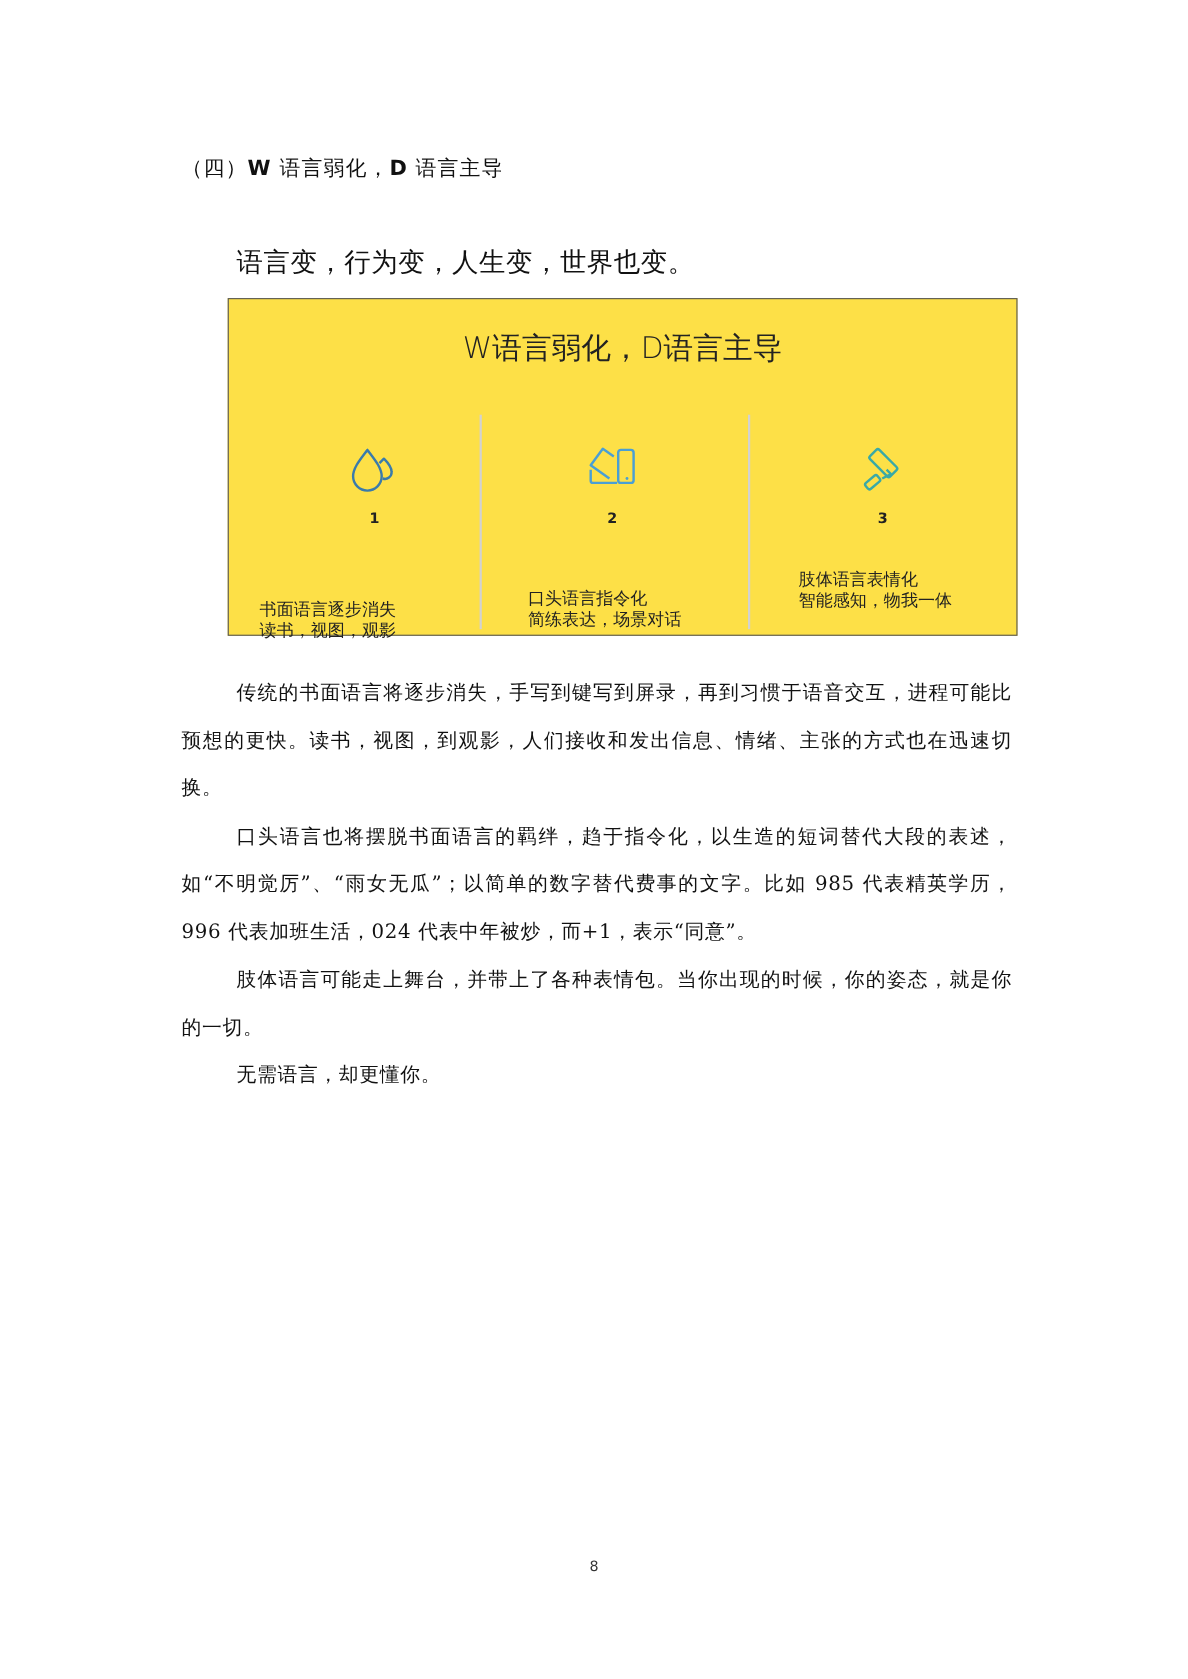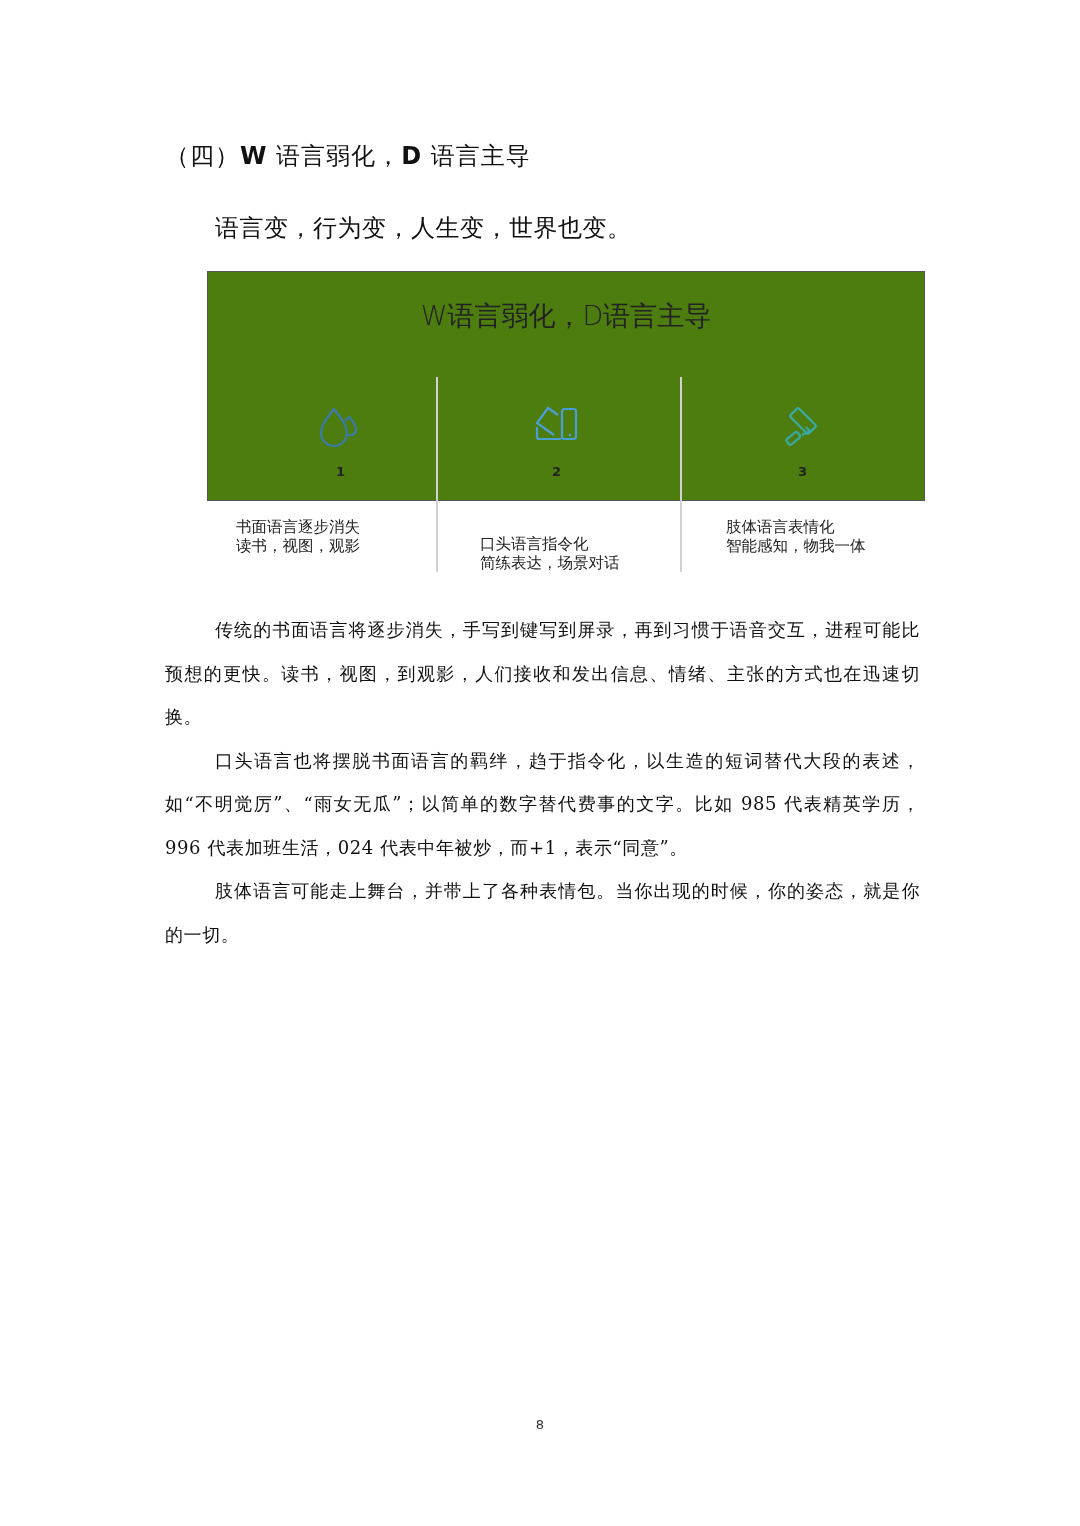--- a/index.html
+++ b/index.html
@@ -1,23 +1,23 @@
 <!DOCTYPE html>
 <html><head>
 <meta charset="utf-8">
 <style>
   html, body { margin: 0; padding: 0; background: #ffffff; }
   body { width: 1080px; height: 1526px; position: relative; overflow: hidden;
          font-family: "DejaVu Serif", "Liberation Serif", serif; color: #111; }
-  .heading { position: absolute; left: 165px; top: 140px; font-size: 24px; letter-spacing: 1px;
+  .heading { position: absolute; left: 165px; top: 140px; font-size: 19px; letter-spacing: 1px;
              font-family: "DejaVu Sans", "Liberation Sans", sans-serif; color: #111; white-space: nowrap; }
   .heading b { font-weight: bold; }
-  .lead { position: absolute; left: 215px; top: 212px; font-size: 24px; white-space: nowrap; letter-spacing: 0.5px; }
-  .figure { position: absolute; left: 207px; top: 271px; width: 718px; height: 230px;
-            border: 1.5px solid #555; box-sizing: border-box; background: #4d7c0f; }
+  .lead { position: absolute; left: 215px; top: 222px; font-size: 24px; white-space: nowrap; letter-spacing: 0.5px; }
+  .figure { position: absolute; left: 207px; top: 271px; width: 718px; height: 307px;
+            border: 1.5px solid #555; box-sizing: border-box; background: #fde047; }
   .fig-title { position: absolute; left: 0; right: 0; top: 26px; text-align: center;
                font-family: "DejaVu Sans", "Liberation Sans", sans-serif; font-size: 27px; color: #222; font-weight: 300; }
   .col { position: absolute; top: 105px; width: 230px; height: 195px; }
   .col .icon { position: absolute; top: 28px; width: 48px; height: 44px; }
   .col .num { position: absolute; top: 87px; font-family: "DejaVu Sans", sans-serif; font-weight: bold; font-size: 13px; color: #222; }
   .col .txt { position: absolute; top: 141px; font-family: "DejaVu Sans", "Liberation Sans", sans-serif; font-size: 15.5px; line-height: 19px; color: #222; white-space: nowrap; }
   .divider { position: absolute; top: 105px; width: 1.5px; height: 195px; background: #d2d2d2; }
   .body-text { position: absolute; left: 165px; top: 608px; width: 755px; font-size: 18px; line-height: 43.5px; letter-spacing: 0.6px; }
   .body-text p { margin: 0; text-indent: 50px; text-align: justify; }
   .page-num { position: absolute; left: 0; right: 0; top: 1417px; text-align: center;
@@ -34,21 +34,21 @@
 
 <div class="figure">
   <div class="fig-title">W语言弱化，D语言主导</div>
 
   <div class="col" style="left:28px;">
     <svg class="icon" style="left:80px;" viewBox="0 0 48 44">
       <path d="M18 4 C12 12 5 20 5 28 A13 13 0 0 0 31 28 C31 20 24 12 18 4 Z" fill="none" stroke="#3a7bab" stroke-width="2.2" stroke-linejoin="round"></path>
       <path d="M29 16 L33 12 C37 16 40 20 40 24 A6 6 0 0 1 32 30" fill="none" stroke="#3a7bab" stroke-width="2.2" stroke-linejoin="round"></path>
     </svg>
     <div class="num" style="left:100px;">1</div>
-    <div class="txt" style="left:0px;">
+    <div class="txt" style="left:0px;margin-top:27px;">
       <div>书面语言逐步消失</div>
       <div>读书，视图，观影</div>
     </div>
   </div>
 
   <div class="divider" style="left:228px;"></div>
 
   <div class="col" style="left:272px;">
     <svg class="icon" style="left:54px;" viewBox="0 0 48 44">
       <rect x="28" y="4" width="14" height="30" rx="2.5" fill="none" stroke="#4a9fd4" stroke-width="2.2"></rect>
@@ -76,15 +76,16 @@
       <div>肢体语言表情化</div>
       <div>智能感知，物我一体</div>
     </div>
   </div>
 </div>
 
 <div class="body-text">
   <p>传统的书面语言将逐步消失，手写到键写到屏录，再到习惯于语音交互，进程可能比预想的更快。读书，视图，到观影，人们接收和发出信息、情绪、主张的方式也在迅速切换。</p>
   <p>口头语言也将摆脱书面语言的羁绊，趋于指令化，以生造的短词替代大段的表述，如“不明觉厉”、“雨女无瓜”；以简单的数字替代费事的文字。比如 985 代表精英学历，996 代表加班生活，024 代表中年被炒，而+1，表示“同意”。</p>
   <p>肢体语言可能走上舞台，并带上了各种表情包。当你出现的时候，你的姿态，就是你的一切。</p>
+  <p>无需语言，却更懂你。</p>
 </div>
 
 <div class="page-num">8</div>
 
 </body></html>

